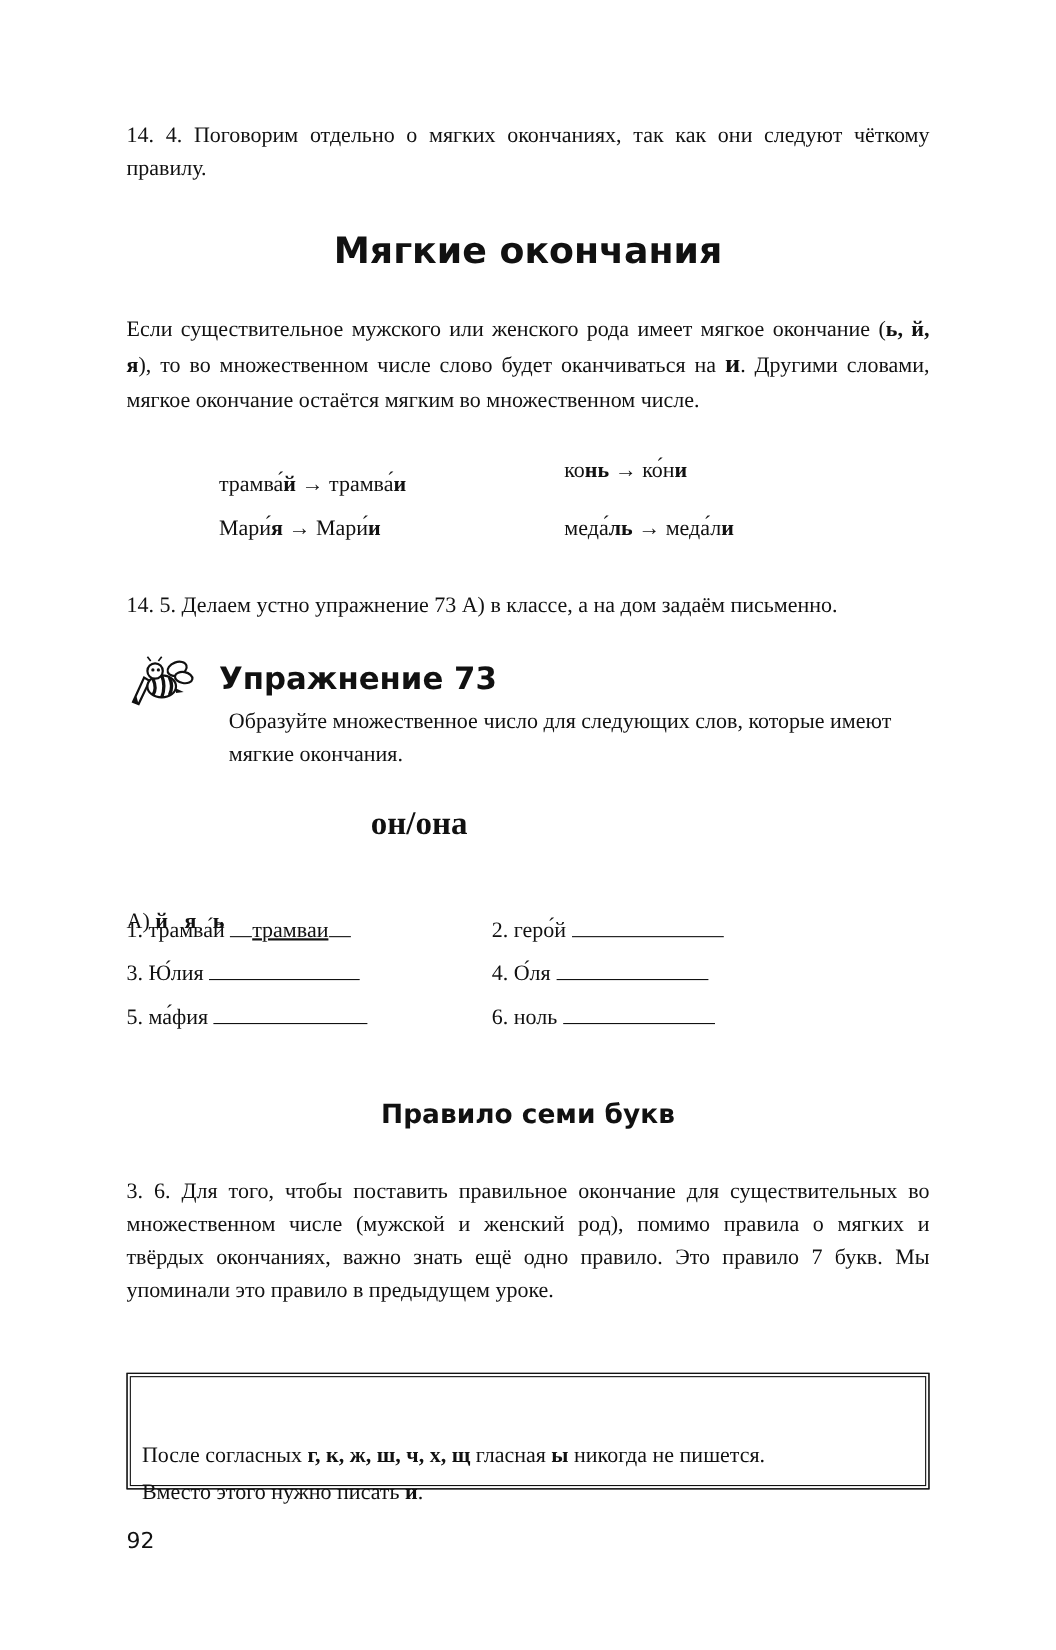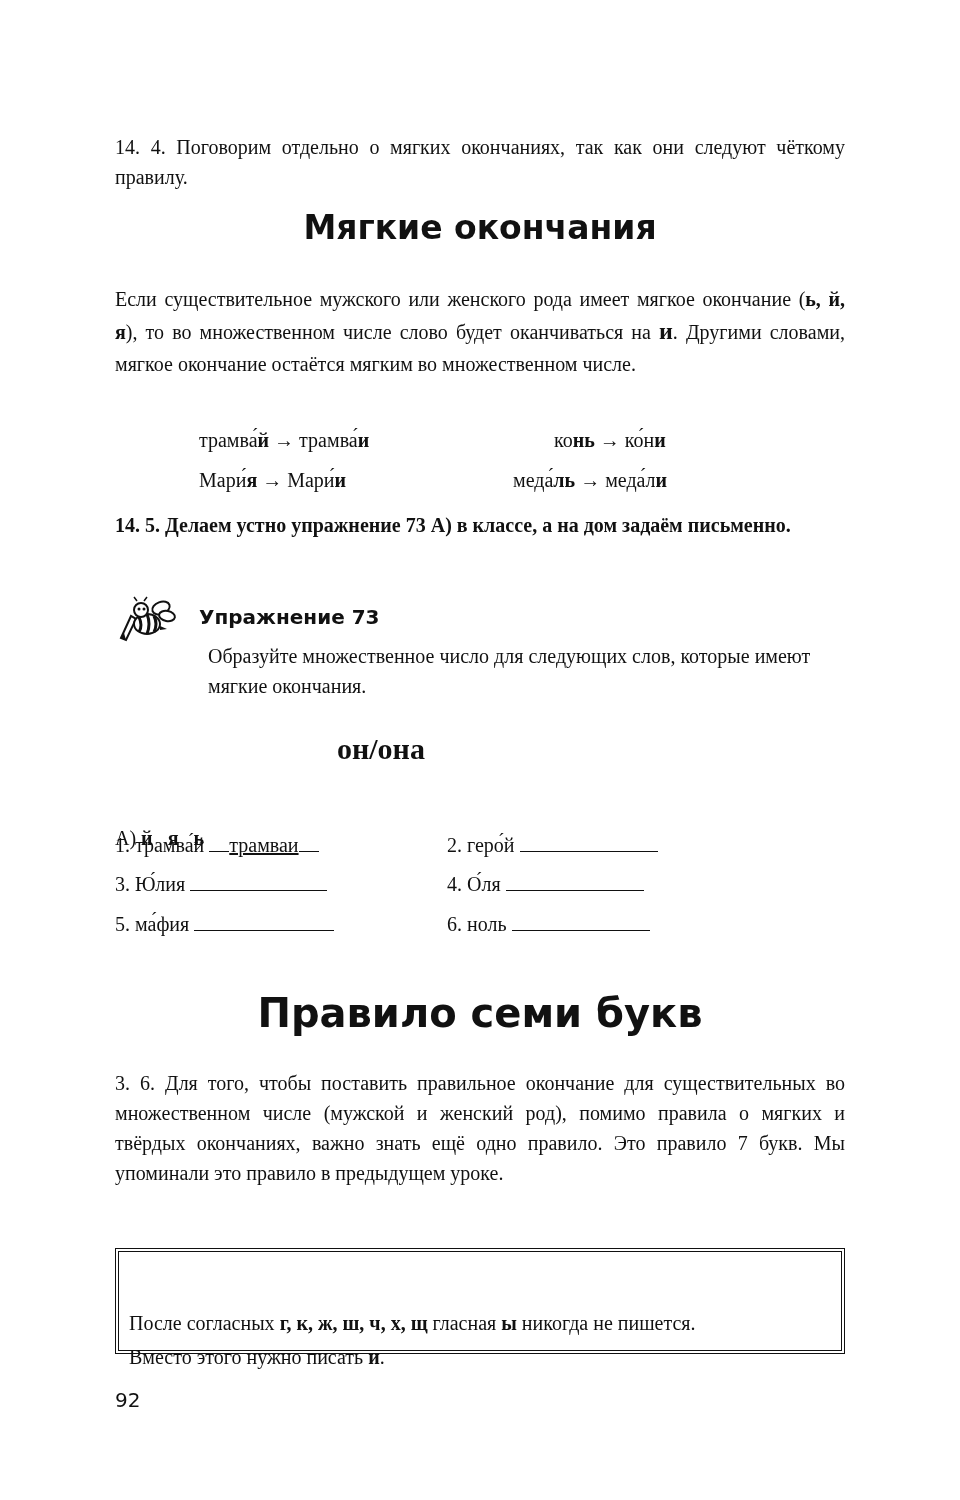--- a/index.html
+++ b/index.html
@@ -14,42 +14,42 @@
     .answer { text-decoration: underline; }
     .rule-box { position: absolute; left: 0; top: 1248px; width: 730px; height: 106px; box-sizing: border-box; border: 4px double #111; outline: 1px solid #111; outline-offset: -1px; }
     .rule-box .inner { position: absolute; left: 10px; top: 14px; right: 10px; line-height: 34px; margin-top: 40px; }
     .pagenum { font-family: "DejaVu Sans", sans-serif; font-size: 20px; }
   </style>
 </head>
 <body>
 
 <div class="page">
 
-  <div class="abs para" style="top:132px; width:730px;">14. 4. Поговорим отдельно о мягких окончаниях, так как они следуют чёткому правилу.</div>
+  <div class="abs para" style="top:108px; width:730px;">14. 4. Поговорим отдельно о мягких окончаниях, так как они следуют чёткому правилу.</div>
 
   <div class="abs h-sans" style="top:206px; width:730px; text-align:center; font-size:33px; line-height:44px;">Мягкие окончания</div>
 
   <div class="abs para" style="top:283px; width:730px; line-height:32px;">
     <span>Если существительное мужского или женского рода имеет мягкое окончание (</span><b>ь, й, я</b><span>), то во множественном числе слово будет оканчиваться на </span><b style="font-size:24px;">и</b><span>. Другими словами, мягкое окончание остаётся мягким во множественном числе.</span>
   </div>
 
   <div class="ex-row" style="left:84px; top:425px;">
     <span>трамва́</span><b>й</b> <span>→</span> <span>трамва́</span><b>и</b>
   </div>
-  <div class="ex-row" style="left:398px; top:425px;margin-left:41px;">
+  <div class="ex-row" style="left:398px; top:413px;">
     <span>ко</span><b>нь</b> <span>→</span> <span>ко́н</span><b>и</b>
   </div>
   <div class="ex-row" style="left:84px; top:465px;">
     <span>Мари́</span><b>я</b> <span>→</span> <span>Мари́</span><b>и</b>
   </div>
   <div class="ex-row" style="left:398px; top:465px;">
     <span>меда́</span><b>ль</b> <span>→</span> <span>меда́л</span><b>и</b>
   </div>
 
-  <div class="abs" style="top:510px; width:730px; line-height:30px; white-space:nowrap;font-weight:bold;">14. 5. Делаем устно упражнение 73 А) в классе, а на дом задаём письменно.</div>
+  <div class="abs" style="top:535px; width:730px; line-height:30px; white-space:nowrap;">14. 5. Делаем устно упражнение 73 А) в классе, а на дом задаём письменно.</div>
 
   <div class="abs" style="left:2px; top:596px; width:62px; height:46px;">
     <svg width="62" height="46" viewBox="0 0 62 46">
 
       <path d="M4 42 L14 20 L19 23 L9 44 Z" fill="#fff" stroke="#111" stroke-width="2"></path>
       <path d="M4 42 L7 37 L9 44 Z" fill="#111"></path>
 
       <ellipse cx="30" cy="28" rx="13" ry="10" fill="#fff" stroke="#111" stroke-width="2"></ellipse>
       <path d="M22 21 Q26 30 22 36" stroke="#111" stroke-width="3" fill="none"></path>
       <path d="M30 18 Q34 28 30 38" stroke="#111" stroke-width="3" fill="none"></path>
@@ -59,21 +59,21 @@
       <circle cx="22" cy="13" r="1.5" fill="#111"></circle>
       <circle cx="27" cy="13" r="1.5" fill="#111"></circle>
       <path d="M20 5 L17 1 M27 5 L30 1" stroke="#111" stroke-width="1.5"></path>
 
       <ellipse cx="44" cy="12" rx="9" ry="6" fill="#fff" stroke="#111" stroke-width="2" transform="rotate(-20 44 12)"></ellipse>
       <ellipse cx="50" cy="20" rx="8" ry="5" fill="#fff" stroke="#111" stroke-width="2" transform="rotate(10 50 20)"></ellipse>
 
       <path d="M43 30 L50 33 L43 34 Z" fill="#111"></path>
     </svg>
   </div>
-  <div class="abs h-sans" style="left:84px; top:600px; font-size:20px; line-height:34px;">Упражнение 73</div>
+  <div class="abs h-sans" style="left:84px; top:600px; font-size:28px; line-height:34px;">Упражнение 73</div>
 
   <div class="abs" style="left:93px; top:641px; width:637px; line-height:30px;">Образуйте множественное число для следующих слов, которые имеют мягкие окончания.</div>
 
   <div class="abs b" style="left:222px; top:734px; font-size:30px; line-height:30px;">он/она</div>
 
   <div class="abs" style="left:0; top:786px; line-height:30px; white-space:pre;margin-top:37px;"><span>А)</span> <b>й   я   ь</b></div>
 
   <div class="ex-row" style="left:0; top:829px;">
     <span>1.</span> <span>трамва́й</span>
     <span class="blank" style="width:20px;"></span><span class="answer">трамваи</span><span class="blank" style="width:20px;"></span>
@@ -92,21 +92,21 @@
   </div>
   <div class="ex-row" style="left:0; top:908px;">
     <span>5.</span> <span>ма́фия</span>
     <span class="blank" style="width:140px;"></span>
   </div>
   <div class="ex-row" style="left:332px; top:908px;">
     <span>6.</span> <span>ноль</span>
     <span class="blank" style="width:138px;"></span>
   </div>
 
-  <div class="abs h-sans" style="top:990px; width:730px; text-align:center; font-size:40px; line-height:46px;">Правило семи букв</div>
+  <div class="abs h-sans" style="top:990px; width:730px; text-align:center; font-size:24px; line-height:46px;">Правило семи букв</div>
 
   <div class="abs para" style="top:1068px; width:730px;">3. 6. Для того, чтобы поставить правильное окончание для существительных во множественном числе (мужской и женский род), помимо правила о мягких и твёрдых окончаниях, важно знать ещё одно правило. Это правило 7 букв. Мы упоминали это правило в предыдущем уроке.</div>
 
   <div class="rule-box">
     <div class="inner">
       <span>После согласных </span><b>г, к, ж, ш, ч, х, щ</b><span> гласная </span><b>ы</b><span> никогда не пишется.</span><br>
       <span>Вместо этого нужно писать </span><b>и</b><span>.</span>
     </div>
   </div>
 

